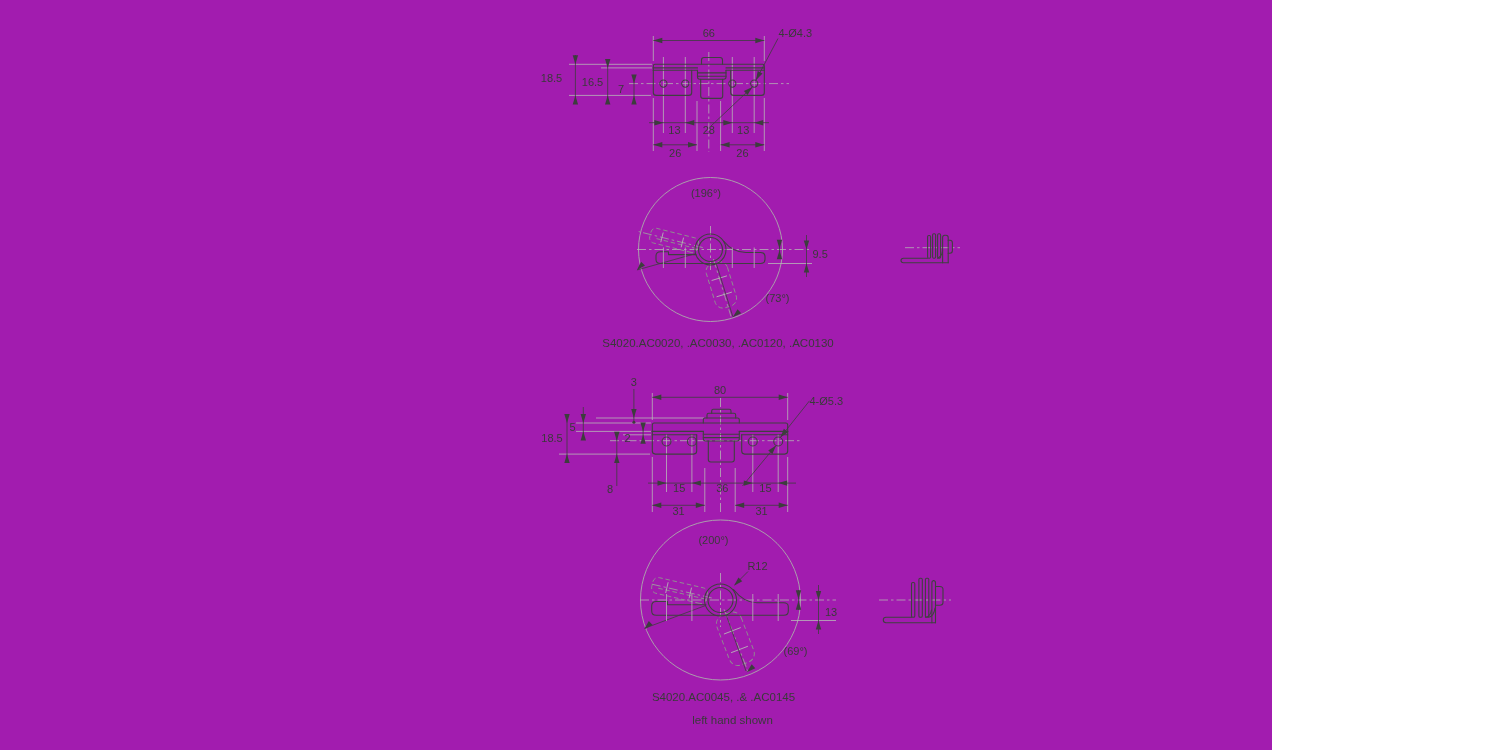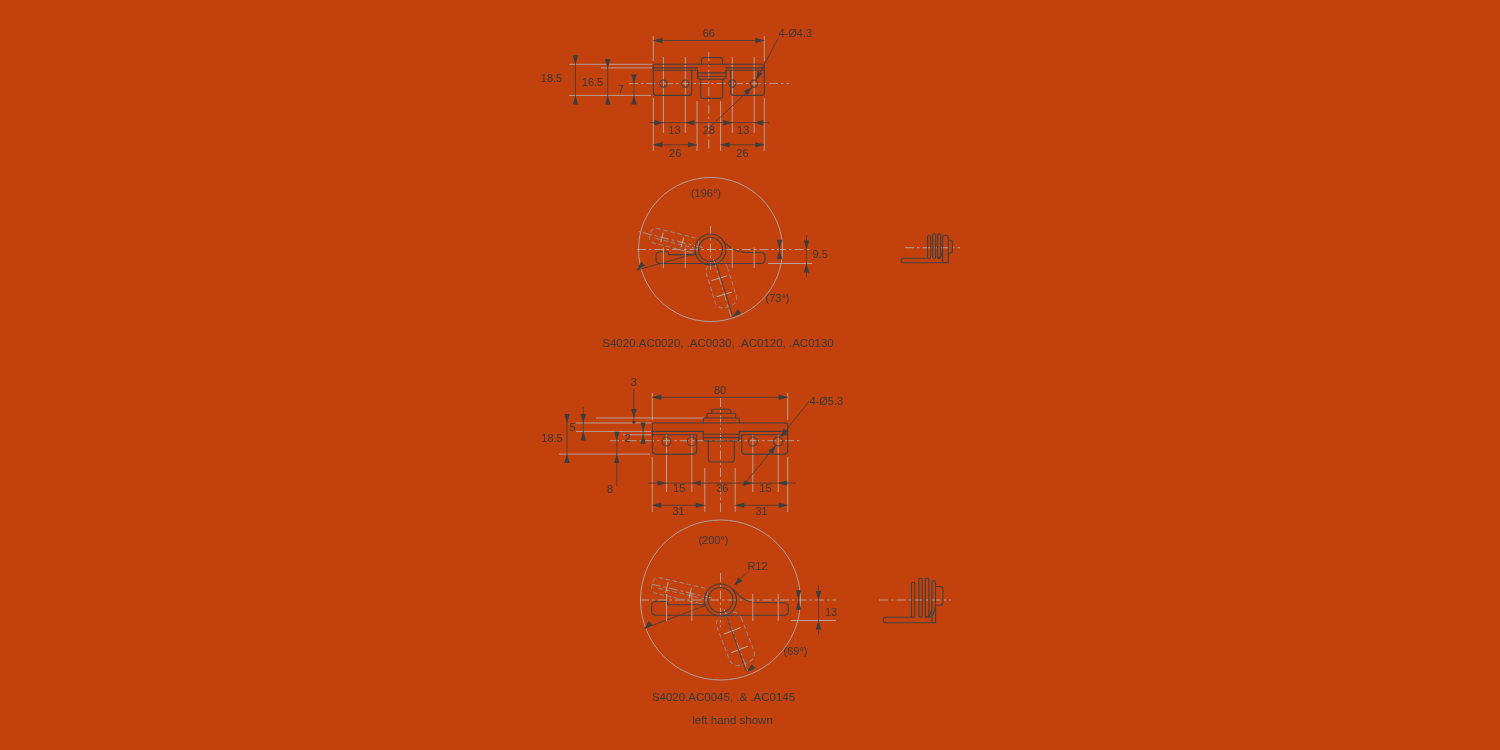--- a/index.html
+++ b/index.html
@@ -1,16 +1,16 @@
 <!DOCTYPE html>
 <html><head>
 <meta charset="utf-8">
 <style>
   html,body{margin:0;padding:0;background:#ffffff;}
-  .stage{position:relative;width:1500px;height:750px;background:#c2410c;overflow:hidden;}
+  .stage{position:relative;width:1272px;height:750px;background:#a21caf;overflow:hidden;}
   svg{display:block;}
   .ol{stroke:#404040;fill:none;stroke-width:1.1;stroke-linejoin:round;stroke-linecap:round;}
   .thin{stroke:#b8b8b8;fill:none;stroke-width:0.8;}
   .cl{stroke:#b4b4b4;fill:none;stroke-width:0.8;stroke-dasharray:9 3 2.5 3;}
   .dim{stroke:#3d3d3d;fill:none;stroke-width:0.8;}
   .ah{fill:#3d3d3d;stroke:none;}
   .ph{stroke:#8f8f8f;fill:none;stroke-width:0.9;stroke-dasharray:4.5 2.8;}
   .phc{stroke:#a0a0a0;fill:none;stroke-width:0.8;stroke-dasharray:9 3 2.5 3;}
   .circ{stroke:#ababab;fill:none;stroke-width:0.9;}
   text{font-family:"Liberation Sans",sans-serif;font-size:11px;fill:#3a3a3a;}

